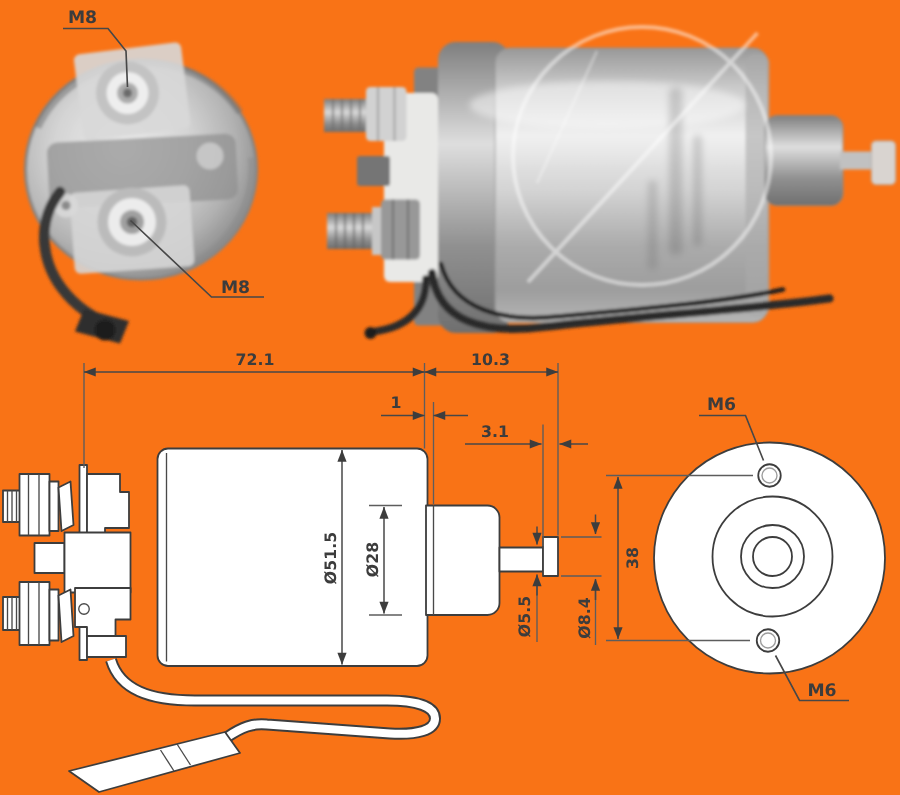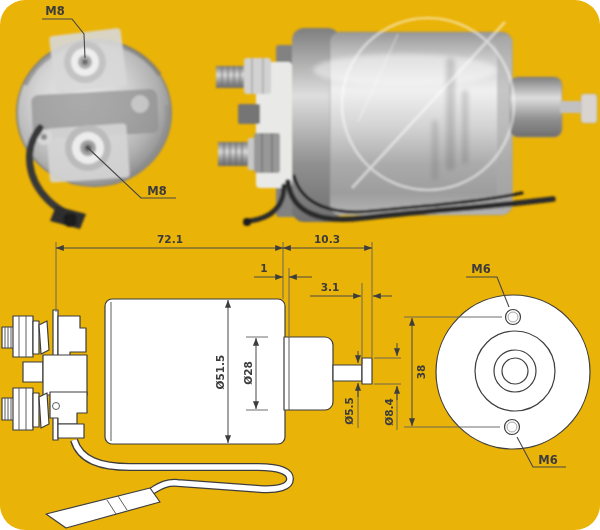--- a/index.html
+++ b/index.html
@@ -1,17 +1,17 @@
 <!DOCTYPE html>
 <html><head>
 <meta charset="utf-8">
 <style>
   html,body{margin:0;padding:0;background:#ffffff;}
-  .stage{position:relative;width:600px;height:530px;background:#eab308;overflow:hidden;
-         font-family:"Liberation Sans",sans-serif;border-radius:25px;}
+  .stage{position:relative;width:600px;height:530px;background:#f97316;overflow:hidden;
+         font-family:"Liberation Sans",sans-serif;}
   svg{display:block}
   .ol{fill:#ffffff;stroke:#3e3e3e;stroke-width:1.2;stroke-linejoin:round;}
   .ol2{fill:none;stroke:#4a4a4a;stroke-width:0.9;}
   .ext{fill:none;stroke:#5d5d5d;stroke-width:0.9;}
   .dln{fill:none;stroke:#474747;stroke-width:1;}
   .ldr{fill:none;stroke:#474747;stroke-width:1.1;}
   text.dim{font-family:"DejaVu Sans","Liberation Sans",sans-serif;font-size:10.5px;font-weight:600;fill:#3c3c3c;}
   text.lbl{font-family:"DejaVu Sans","Liberation Sans",sans-serif;font-size:11.5px;font-weight:700;fill:#3c3c3c;}
 </style>
 </head>

